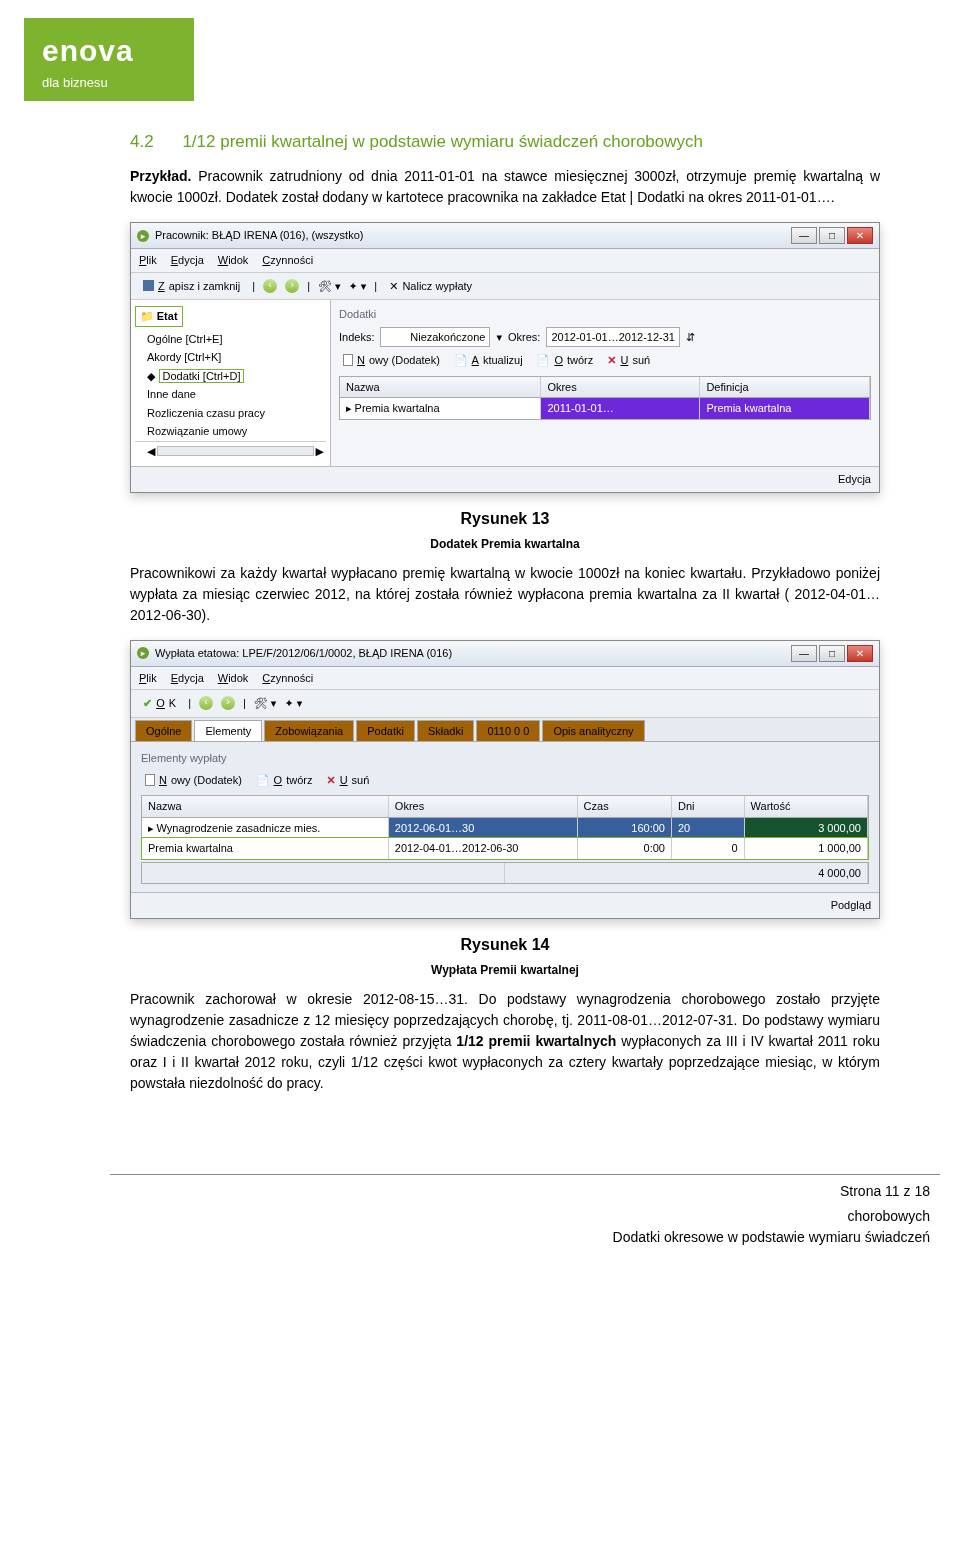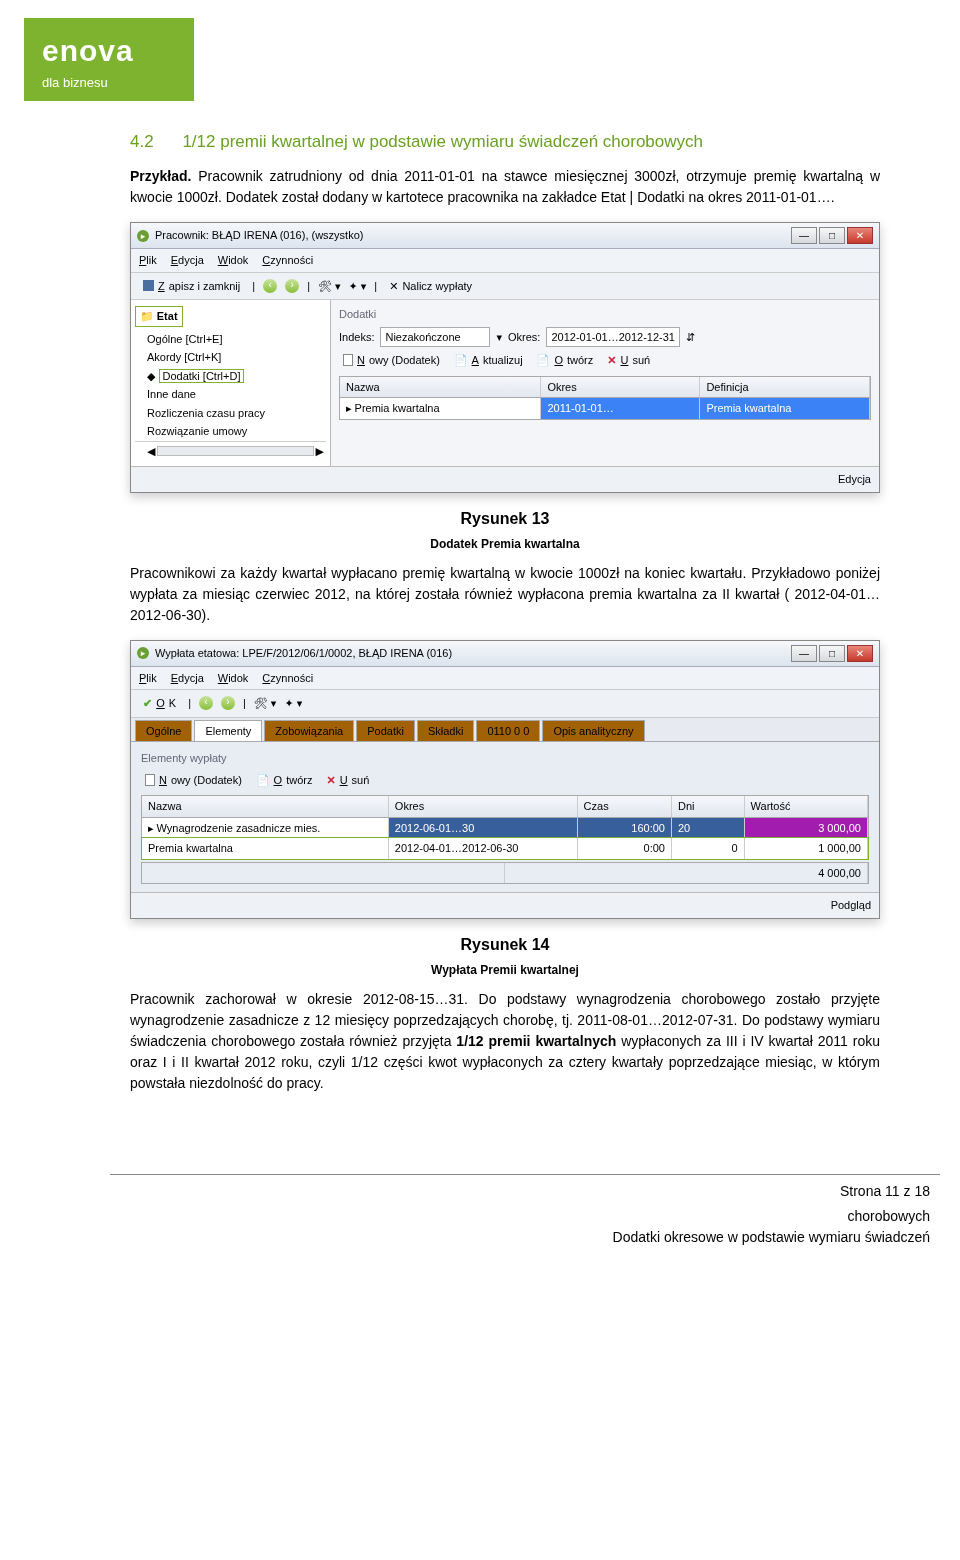--- a/index.html
+++ b/index.html
@@ -54,26 +54,26 @@
   .toolbar { background:#eef2f7; padding:4px 8px; display:flex; gap:8px; align-items:center; border-bottom:1px solid #ccc; }
   .tbtn { display:inline-flex; align-items:center; gap:4px; padding:1px 4px; }
   .split { display:flex; }
   .tree { width: 200px; border-right:1px solid #bbb; padding:6px 4px; background:#fff; }
   .tree .cat { font-weight:bold; border:1px solid #7db32e; padding:1px 4px; margin-bottom:3px; display:inline-block; }
   .tree div { padding:1px 2px 1px 12px; }
   .tree .sel { border:1px solid #7db32e; padding:0 3px; }
   .right { flex:1; padding:6px 8px; background:#f3f5f8; }
   .panel-label { color:#667; font-size:11px; margin-bottom:4px; }
   .row { display:flex; align-items:center; gap:6px; margin:4px 0; }
-  .inp { background:#fff; border:1px solid #aaa; padding:1px 4px; min-width:110px; font-size:11px; }
+  .inp { background:#fff; border:1px solid #aaa; padding:1px 4px; min-width:110px; font-size:11px;text-align:right; }
   .table1 { width:100%; border:1px solid #aaa; margin-top:6px; background:#fff; }
   .thead { display:flex; background: linear-gradient(#f5f7fb,#e2e7ef); border-bottom:1px solid #aaa; }
   .th { padding:2px 6px; border-right:1px solid #ccc; font-size:11px; }
   .trow { display:flex; }
-  .trow.sel { background:#3b82f6; color:#fff; }
+  .trow.sel { background:#6d28d9; color:#fff; }
   .td { padding:2px 6px; border-right:1px solid #ccc; font-size:11px; }
   .statusbar { border-top:1px solid #bbb; padding:4px 8px; text-align:right; background:#eef1f5; }
   .tabs { display:flex; border-bottom:1px solid #aaa; background:#e7ebf1; padding:2px 4px 0 4px; }
   .tab { padding:2px 10px; border:1px solid #aaa; border-bottom:none; margin-right:2px; background:#a16207; font-size:11px; }
   .tab.active { background:#fff; }
   .foot { display:flex; border:1px solid #aaa; margin-top:2px; }
   .foot .td { flex:1; text-align:right; }
   .footer-line { border-top:1px solid #888; margin: 40px 20px 6px 110px; }
   .footer { text-align:right; padding: 0 30px 20px 0; font-size:14px; }
   .footer .pg { margin-bottom:4px; }
@@ -235,21 +235,21 @@
           <div class="th" style="width:26%">Okres</div>
           <div class="th" style="width:13%">Czas</div>
           <div class="th" style="width:10%">Dni</div>
           <div class="th" style="width:17%">Wartość</div>
         </div>
         <div class="trow">
           <div class="td" style="width:34%;background:#fff;">▸ <span>Wynagrodzenie zasadnicze mies.</span></div>
           <div class="td" style="width:26%;background:#375f9b;color:#fff;">2012-06-01…30</div>
           <div class="td" style="width:13%;text-align:right;background:#375f9b;color:#fff;">160:00</div>
           <div class="td" style="width:10%;text-align:left;background:#375f9b;color:#fff;">20</div>
-          <div class="td" style="width:17%;text-align:right;background:#a21caf;color:#fff;">3 000,00</div>
+          <div class="td" style="width:17%;text-align:right;background:#14532d;color:#fff;">3 000,00</div>
         </div>
         <div class="trow" style="outline:1px solid #7db32e;">
           <div class="td" style="width:34%">Premia kwartalna</div>
           <div class="td" style="width:26%">2012-04-01…2012-06-30</div>
           <div class="td" style="width:13%;text-align:right;">0:00</div>
           <div class="td" style="width:10%;text-align:right;">0</div>
           <div class="td" style="width:17%;text-align:right;">1 000,00</div>
         </div>
       </div>
       <div class="foot">

